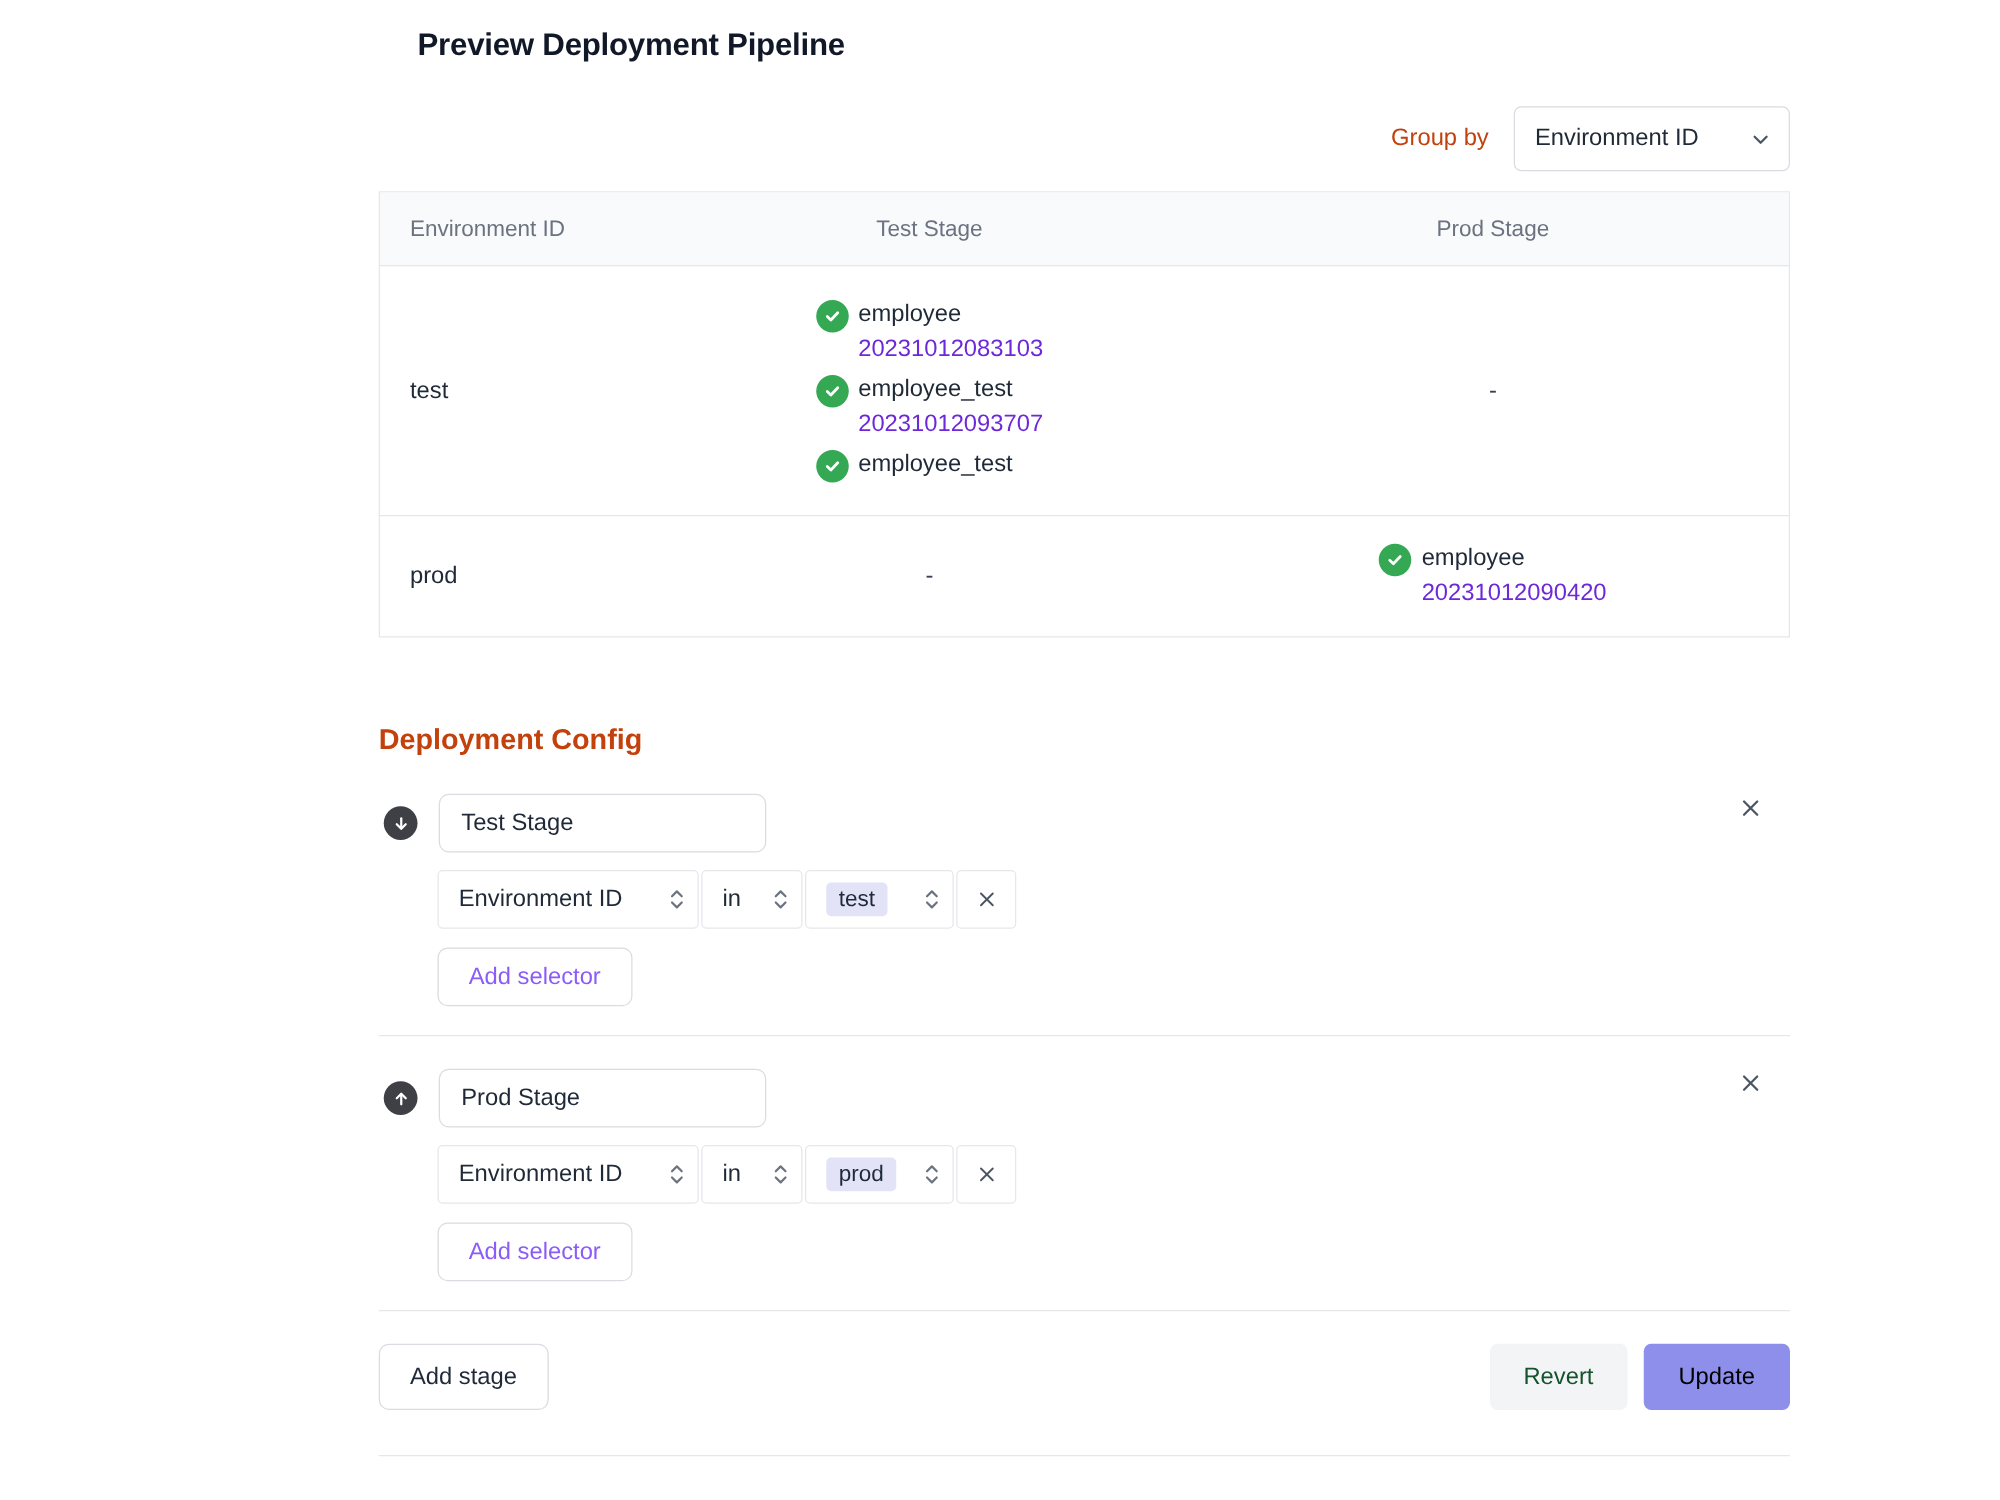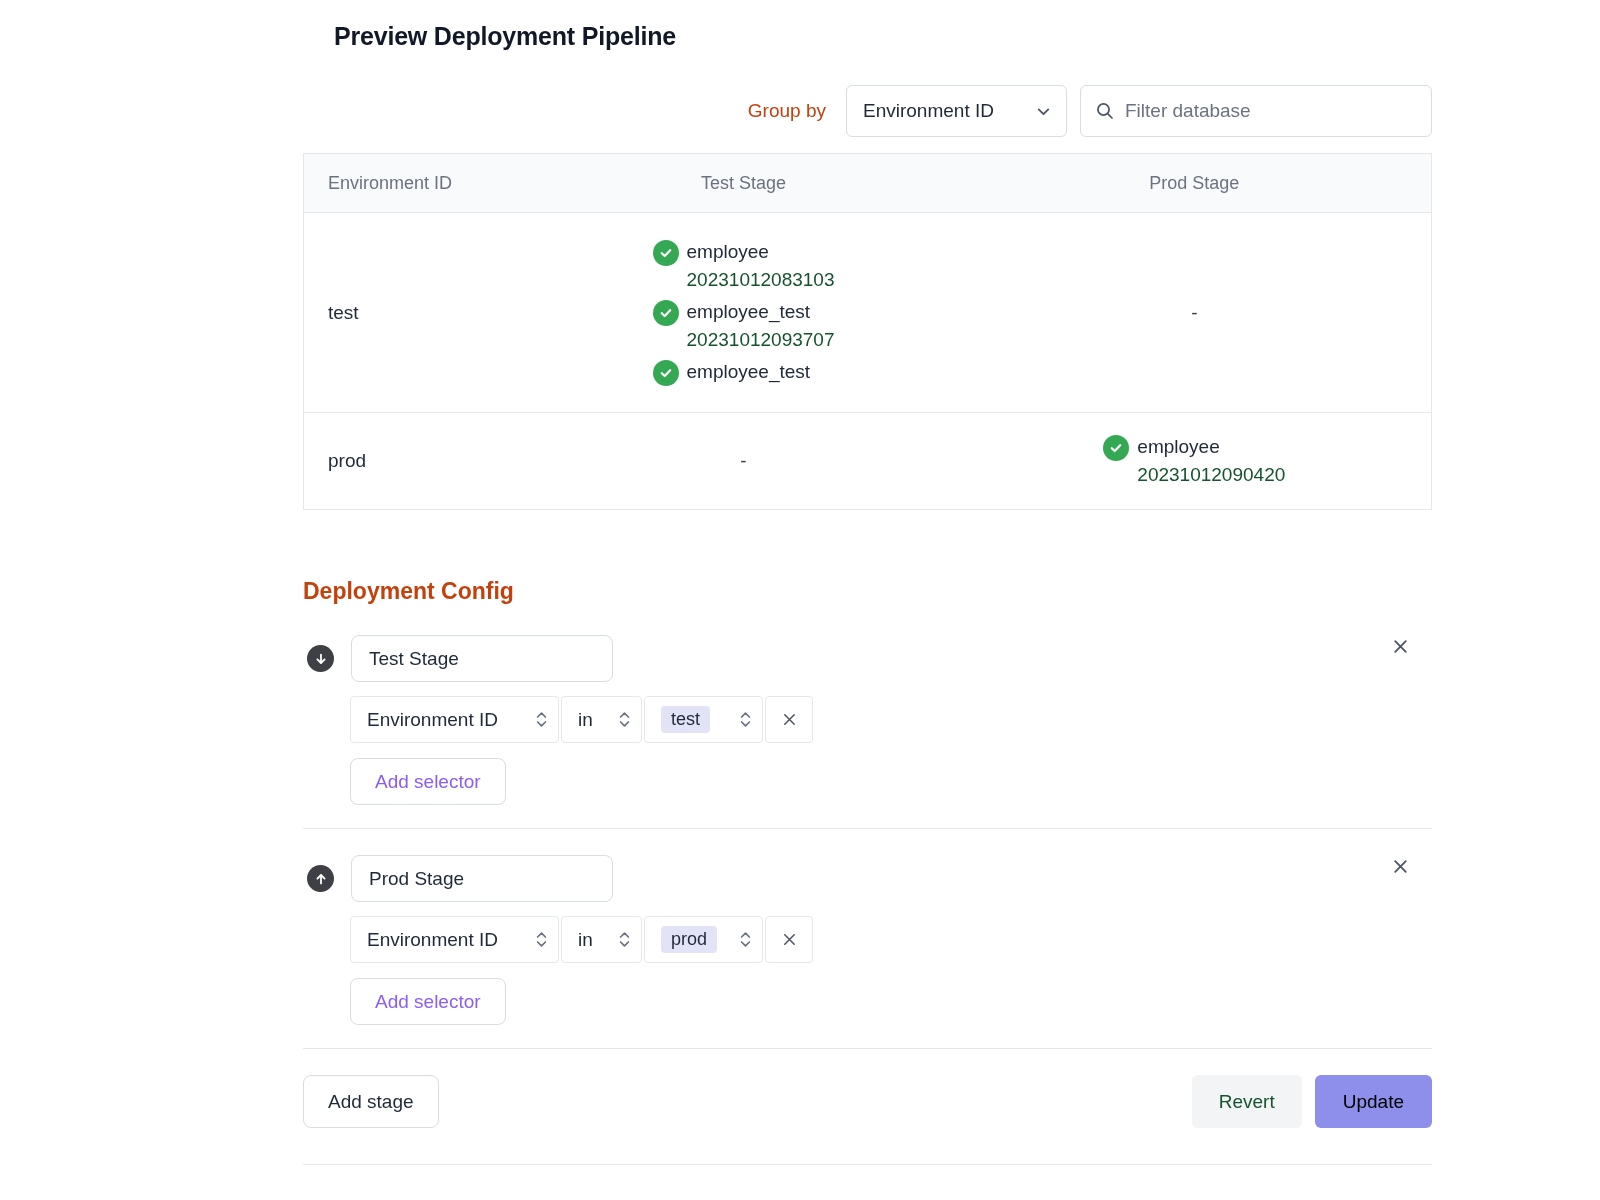--- a/index.html
+++ b/index.html
@@ -34,21 +34,21 @@
   .t-row:last-child { border-bottom:none; }
   .row-test { padding:20px 0; }
   .row-prod { padding:15px 0; }
   .cell-env { font-size:19px; color:#1f2937; }
   .cell-dash { font-size:19px; color:#374151; }
   .stage-items { display:inline-block; text-align:left; }
   .deploy-item { display:flex; align-items:flex-start; gap:8px; margin:6px 0; }
   .check-circle { width:26px; height:26px; border-radius:50%; background:#34a853; display:flex;
     align-items:center; justify-content:center; flex:none; margin-top:1px; }
   .db-name { font-size:19px; color:#1f2937; line-height:26px; }
-  .db-version { font-size:19px; color:#14532d; line-height:26px; margin-top:2px; }
+  .db-version { font-size:19px; color:#6d28d9; line-height:26px; margin-top:2px; }
 
   
   .section-title { font-size:23px; font-weight:700; color:#c2410c; margin-top:68px; }
   .stage { padding-top:30px; }
   .stage.second { padding-top:26px; }
   .stage-head { display:flex; align-items:center; }
   .reorder-btn { width:27px; height:27px; border-radius:50%; background:#3f3f46; border:none; display:flex;
     align-items:center; justify-content:center; margin-left:4px; flex:none; }
   .stage-name-input { margin-left:17px; width:262px; height:47px; border:1px solid #d9dce1; border-radius:8px;
     font-size:19px; padding:0 17px; color:#1f2937; outline:none; background:#fff; }
@@ -90,29 +90,20 @@
 
   <div class="toolbar">
     <span class="group-by-label">Group by</span>
     <div class="select-box">
       <span>Environment ID</span>
       <span style="line-height:0;">
         <svg width="17" height="17" viewBox="0 0 16 16">
             <path d="M3.5 6 L8 10.5 L12.5 6" stroke="#4b5563" stroke-width="1.7" fill="none" stroke-linecap="round" stroke-linejoin="round"></path>
           </svg>
       </span>
-    </div>
-    <div class="filter-box">
-      <span style="line-height:0;">
-        <svg width="20" height="20" viewBox="0 0 20 20">
-            <circle cx="8.5" cy="8.5" r="5.6" stroke="#4b5563" stroke-width="1.7" fill="none"></circle>
-            <line x1="12.9" y1="12.9" x2="17" y2="17" stroke="#4b5563" stroke-width="1.7" stroke-linecap="round"></line>
-          </svg>
-      </span>
-      <input class="filter-input" placeholder="Filter database" style="">
     </div>
   </div>
 
   <div class="pipeline-table">
     <div class="t-header">
       <div class="col-env">Environment ID</div>
       <div class="col-test">Test Stage</div>
       <div class="col-prod">Prod Stage</div>
     </div>
 

